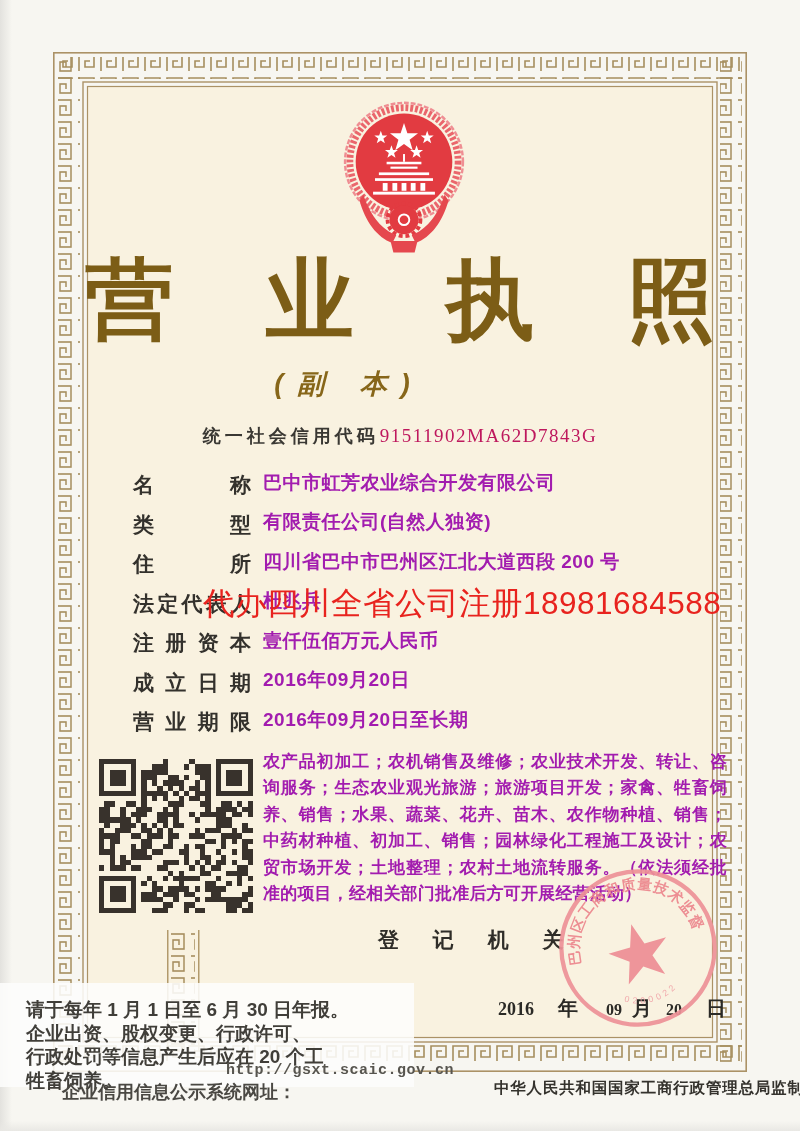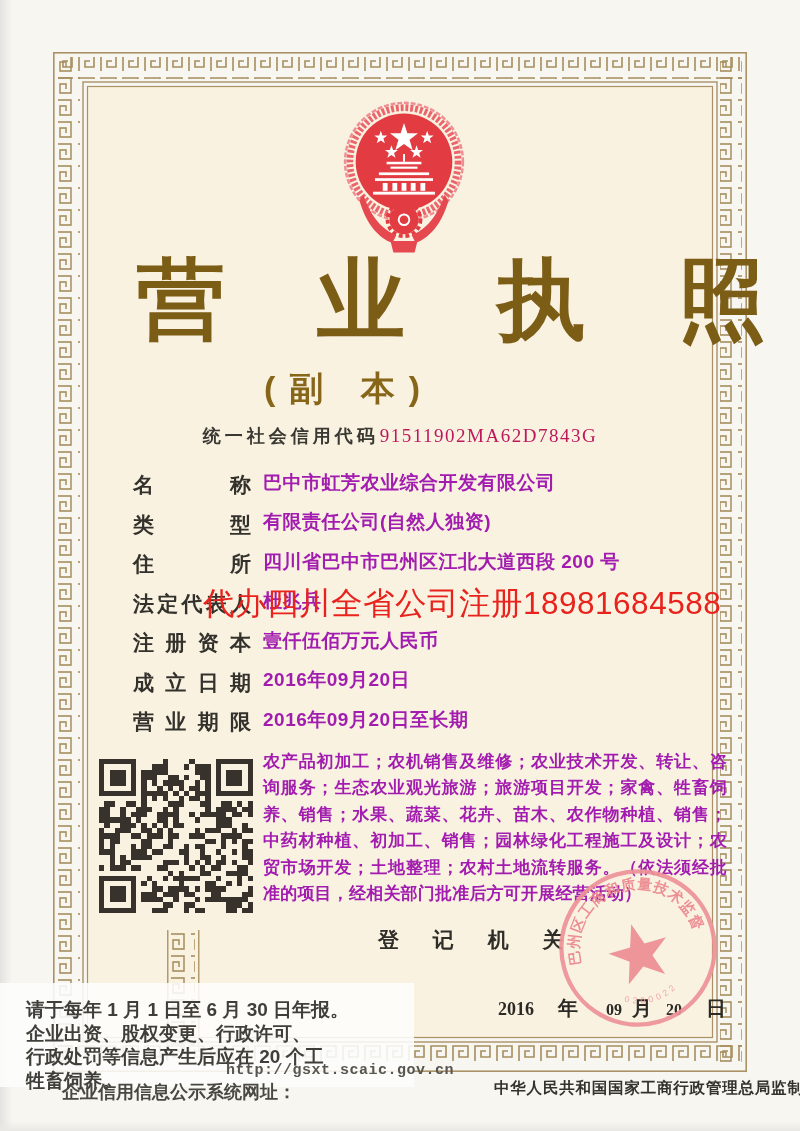--- a/index.html
+++ b/index.html
@@ -22,28 +22,28 @@
   }
   .frame-svg{ position:absolute; left:53px; top:52px; z-index:1; }
   .artifact-band{ position:absolute; left:166px; top:930px; z-index:1; }
 
   .content{ position:absolute; left:0; top:0; width:800px; height:1131px; z-index:2; }
 
   .emblem{ position:absolute; left:336px; top:98px; }
 
   .title{
     position:absolute; left:0; top:256px; width:800px;
-    text-align:right; font-size:88px; line-height:1;
+    text-align:center; font-size:88px; line-height:1;
     font-weight:900; color:#7c5d16;
     letter-spacing:34px; text-indent:34px; white-space:nowrap;
   }
   .subtitle{
     position:absolute; left:0; top:366px; width:684px;
-    text-align:center; font-size:34px; font-weight:700; color:#876619;
-    letter-spacing:14px; text-indent:14px;
+    text-align:center; font-size:27px; font-weight:700; color:#876619;
+    letter-spacing:14px; text-indent:14px;font-style:italic;
   }
   .credit-row{
     position:absolute; left:0; top:424px; width:800px;
     display:flex; justify-content:center; align-items:baseline; gap:1px;
   }
   .credit-label{ font-size:18px; font-weight:700; letter-spacing:4px; color:#3a3833; }
   .credit-value{ font-family:"Liberation Serif", serif; font-size:19px; color:#be185d; letter-spacing:1.5px; }
 
   .fields{ position:absolute; left:133px; top:468px; width:594px; }
   .field-row{ display:flex; align-items:center; margin-bottom:12.5px; }

